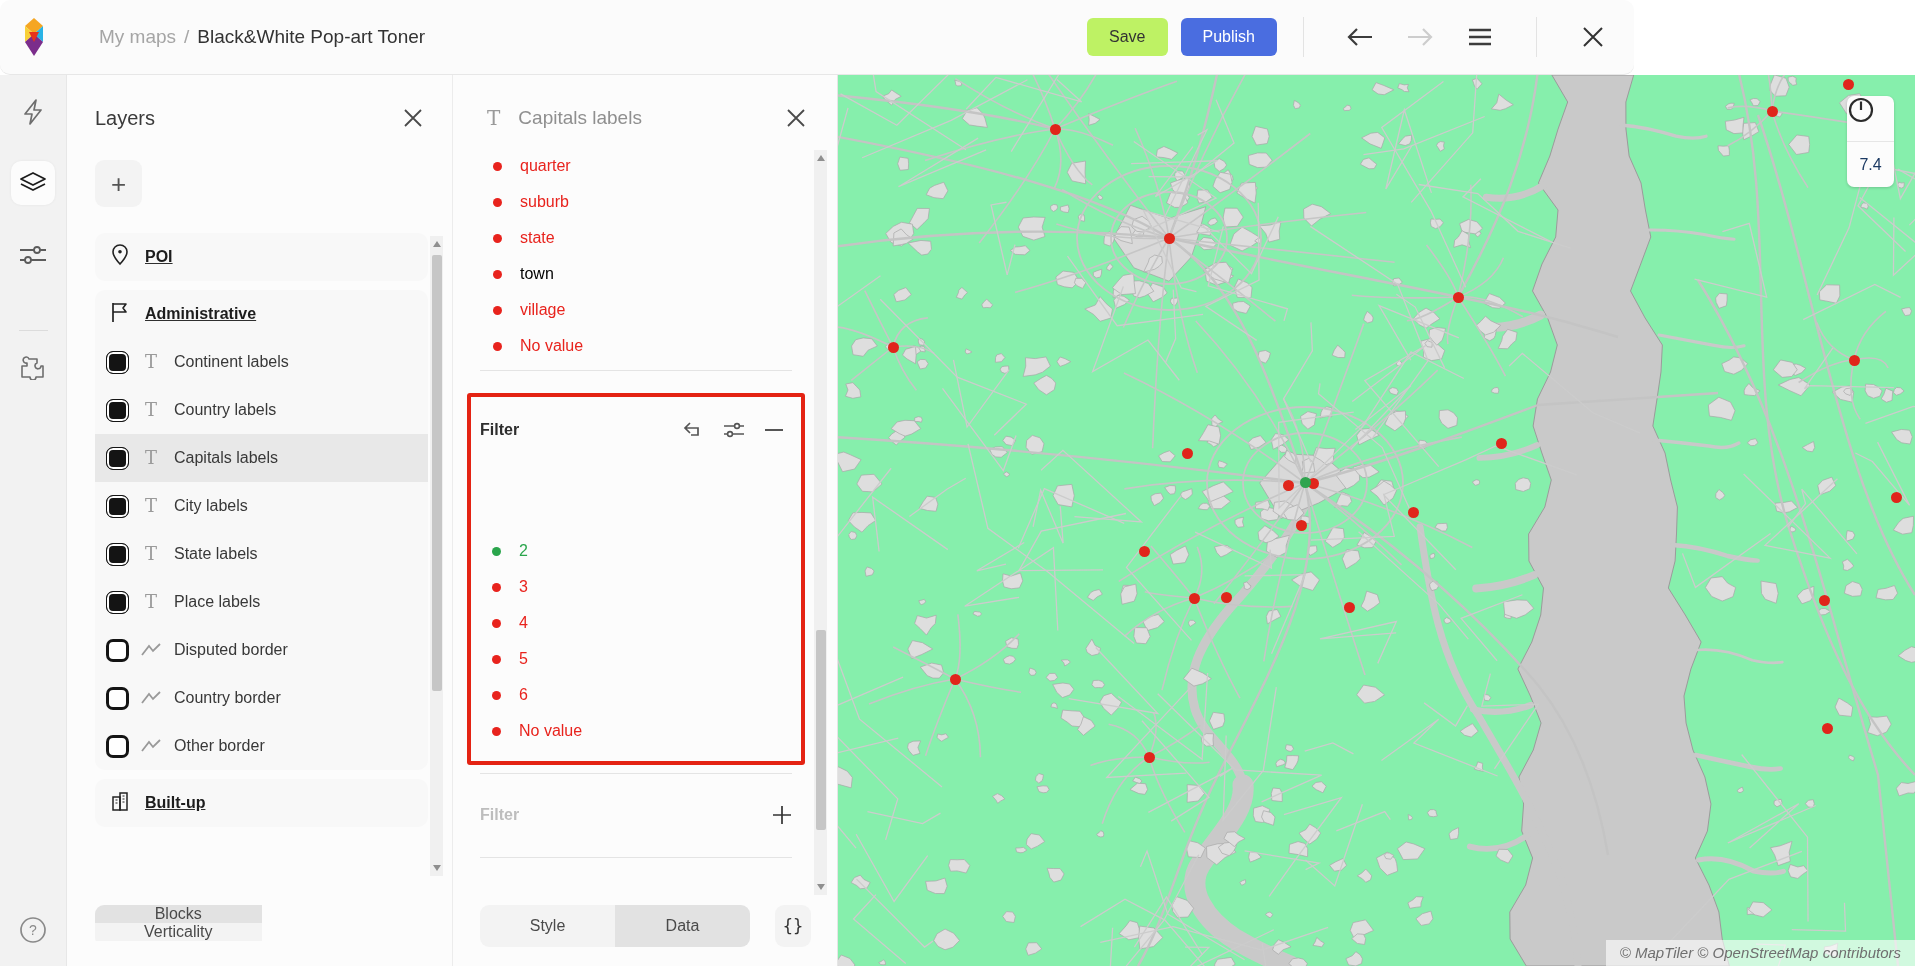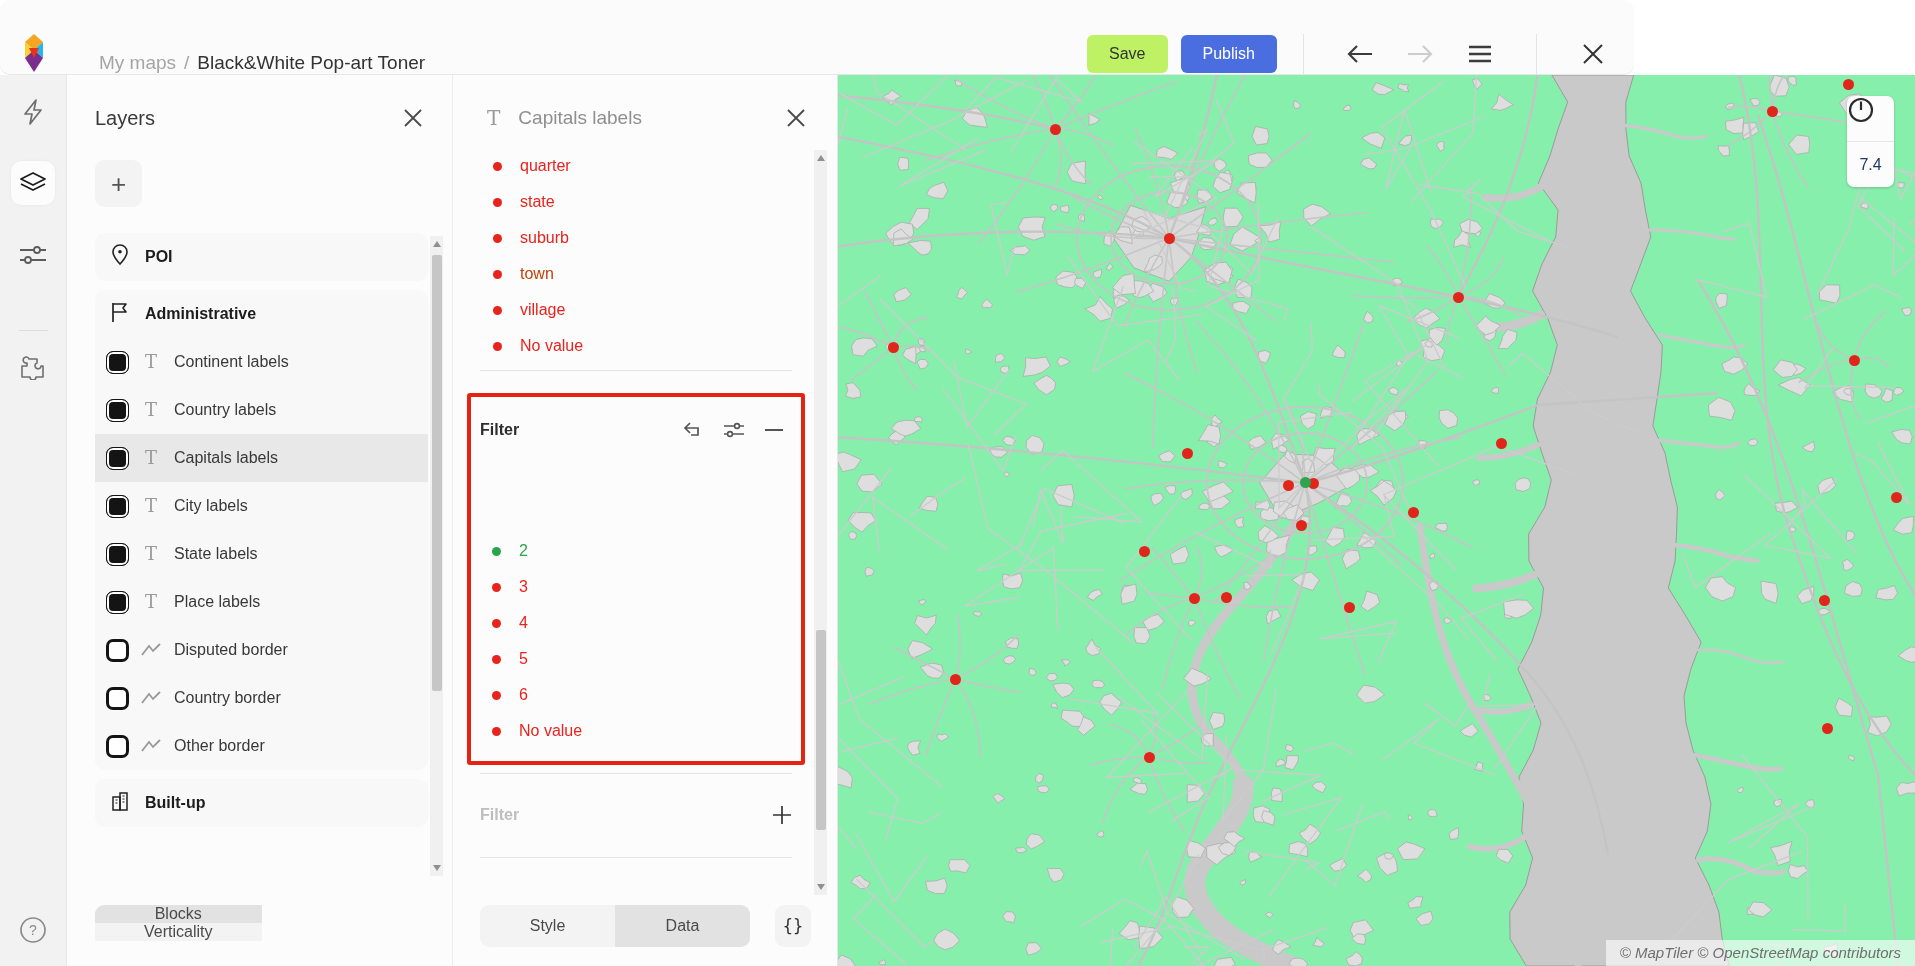--- a/index.html
+++ b/index.html
@@ -1,21 +1,21 @@
 <!DOCTYPE html>
 <html><head>
 <meta charset="utf-8">
 <style>
   * { margin:0; padding:0; box-sizing:border-box; }
   html,body { width:1915px; height:966px; overflow:hidden; background:#fff;
     font-family:"Liberation Sans", sans-serif; color:#2f2f2f; }
 
   
   .header { position:absolute; left:0; top:0; width:1634px; height:75px;
-    background:#fbfbfb; border-bottom:1px solid #e7e7e7; display:flex; align-items:flex-end; z-index:30;border-radius:10px; }
+    background:#fbfbfb; border-bottom:1px solid #e7e7e7; display:flex; align-items:center; z-index:30;border-radius:10px; }
   .logo-box { width:67px; display:flex; justify-content:center; }
   .crumbs { margin-left:32px; font-size:19px; display:flex; gap:8px; align-items:center; }
   .crumb-root, .crumb-sep { color:#a5a5a5; }
   .crumb-title { color:#333; }
   .hdr-right { margin-left:auto; display:flex; align-items:center; }
   .btn { font-size:16px; border:none; border-radius:6px; padding:10px 22px; cursor:pointer;
     font-family:"Liberation Sans", sans-serif; }
   .btn-save { background:#bef264; color:#333; }
   .btn-publish { background:#4a6de0; color:#fff; margin-left:13px; }
   .vdiv { width:1px; height:40px; background:#e3e3e3; margin:0 26px; }
@@ -39,21 +39,21 @@
   .panel-title { font-size:20px; color:#3a3a3a; }
   .x-btn { margin-left:auto; width:22px; height:22px; cursor:pointer; }
   .plus-btn { position:absolute; left:28px; top:85px; width:47px; height:47px; border-radius:9px;
     background:#f3f3f3; border:none; font-size:26px; color:#555; cursor:pointer; line-height:1; }
   .search-box { position:absolute; left:88px; top:85px; width:273px; height:47px; border-radius:9px;
     background:#f3f3f3; border:none; padding:0 18px; font-size:16px; color:#444;
     font-family:"Liberation Sans", sans-serif; }
   .search-box::placeholder { color:#9c9c9c; }
   .layers-list { position:absolute; left:28px; top:158px; width:333px; height:650px; overflow:hidden; }
   .group-card { background:#f8f8f8; border-radius:10px; margin-bottom:9px; overflow:hidden; }
-  .group-header { height:48px; display:flex; align-items:center; padding:0 14px; cursor:pointer; }
+  .group-header { height:48px; display:flex; align-items:center; padding:0 14px; cursor:pointer;text-decoration:underline; }
   .group-header .glabel { font-weight:bold; font-size:16px; color:#1d1d1d; margin-left:14px; }
   .layer-row { height:48px; display:flex; align-items:center; padding:0 11px; cursor:pointer; }
   .layer-row.selected { background:#e8e8e8; }
   .swatch { width:23px; height:23px; border-radius:7px; flex:0 0 auto; }
   .swatch.black { background:#141414; box-shadow:inset 0 0 0 2px #fff, inset 0 0 0 20px #141414; border:1.5px solid #141414; }
   .swatch.outline { background:#fff; border:3px solid #141414; }
   .row-ico { width:22px; margin-left:11px; display:flex; justify-content:center; }
   .ticon { font-family:"DejaVu Serif", serif; font-size:18px; color:#9a9a9a; line-height:1; }
   .layer-row .rlabel { font-size:16px; color:#383838; margin-left:12px; }
 
@@ -324,29 +324,29 @@
         </svg>
     </span>
   </div>
   <div class="val-list" id="values-list">
       <div class="val-row">
         <span class="dot" style="background: rgb(232, 35, 29);"></span>
         <span class="vlabel" style="color: rgb(232, 35, 29);">quarter</span>
       </div>
       <div class="val-row">
         <span class="dot" style="background: rgb(232, 35, 29);"></span>
+        <span class="vlabel" style="color: rgb(232, 35, 29);">suburb</span>
+      </div>
+      <div class="val-row">
+        <span class="dot" style="background: rgb(232, 35, 29);"></span>
         <span class="vlabel" style="color: rgb(232, 35, 29);">state</span>
       </div>
       <div class="val-row">
         <span class="dot" style="background: rgb(232, 35, 29);"></span>
-        <span class="vlabel" style="color: rgb(232, 35, 29);">suburb</span>
-      </div>
-      <div class="val-row">
-        <span class="dot" style="background: rgb(232, 35, 29);"></span>
-        <span class="vlabel" style="color: #c2410c;">town</span>
+        <span class="vlabel" style="color: #000000;">town</span>
       </div>
       <div class="val-row">
         <span class="dot" style="background: rgb(232, 35, 29);"></span>
         <span class="vlabel" style="color: rgb(232, 35, 29);">village</span>
       </div>
       <div class="val-row">
         <span class="dot" style="background: rgb(232, 35, 29);"></span>
         <span class="vlabel" style="color: rgb(232, 35, 29);">No value</span>
       </div>
     </div>

